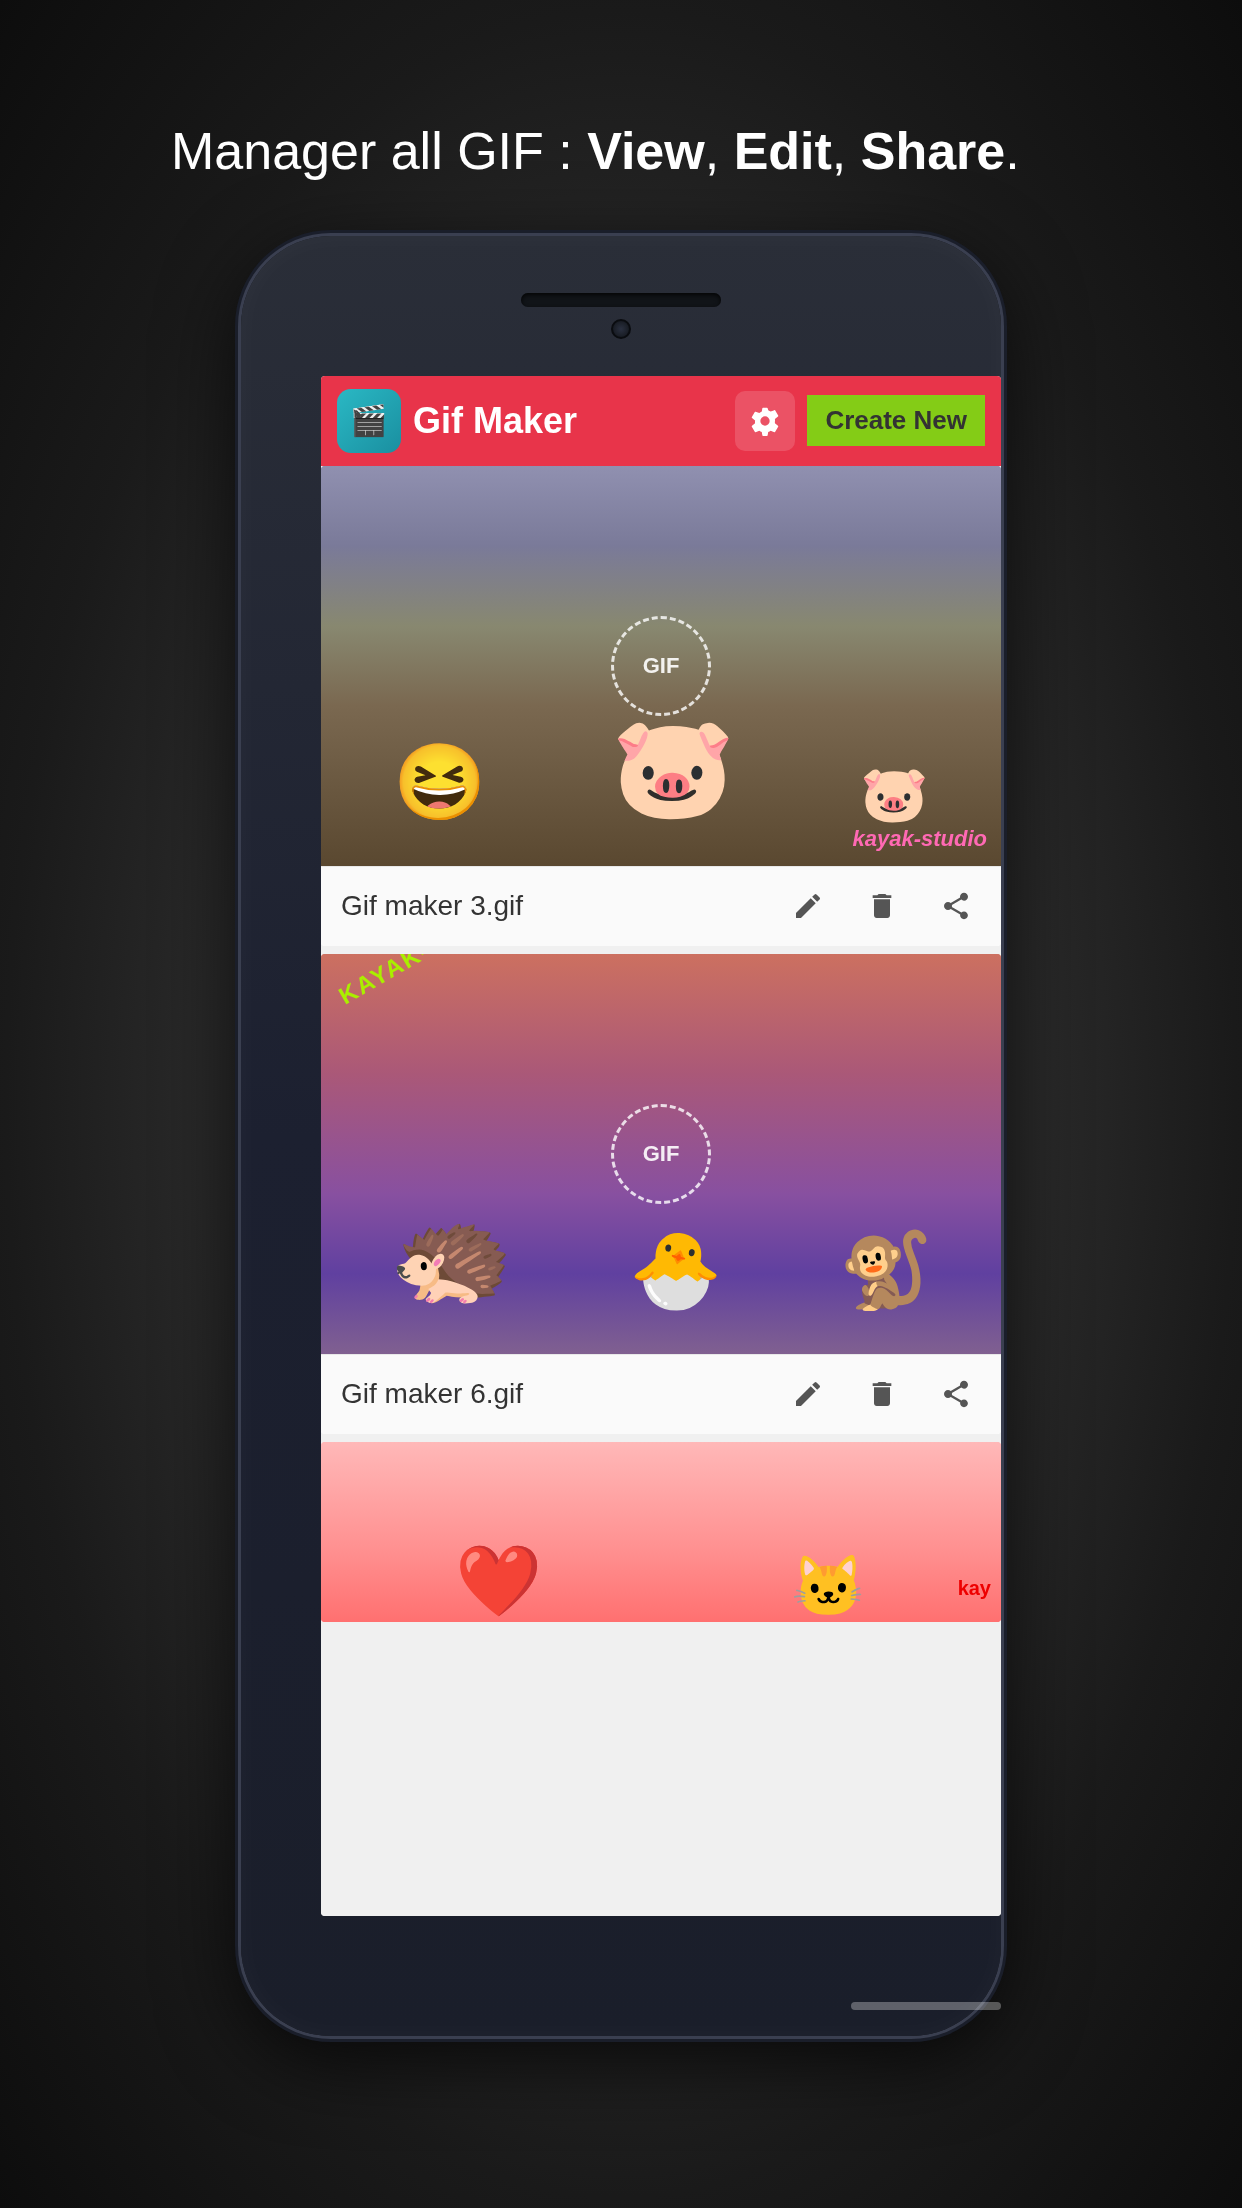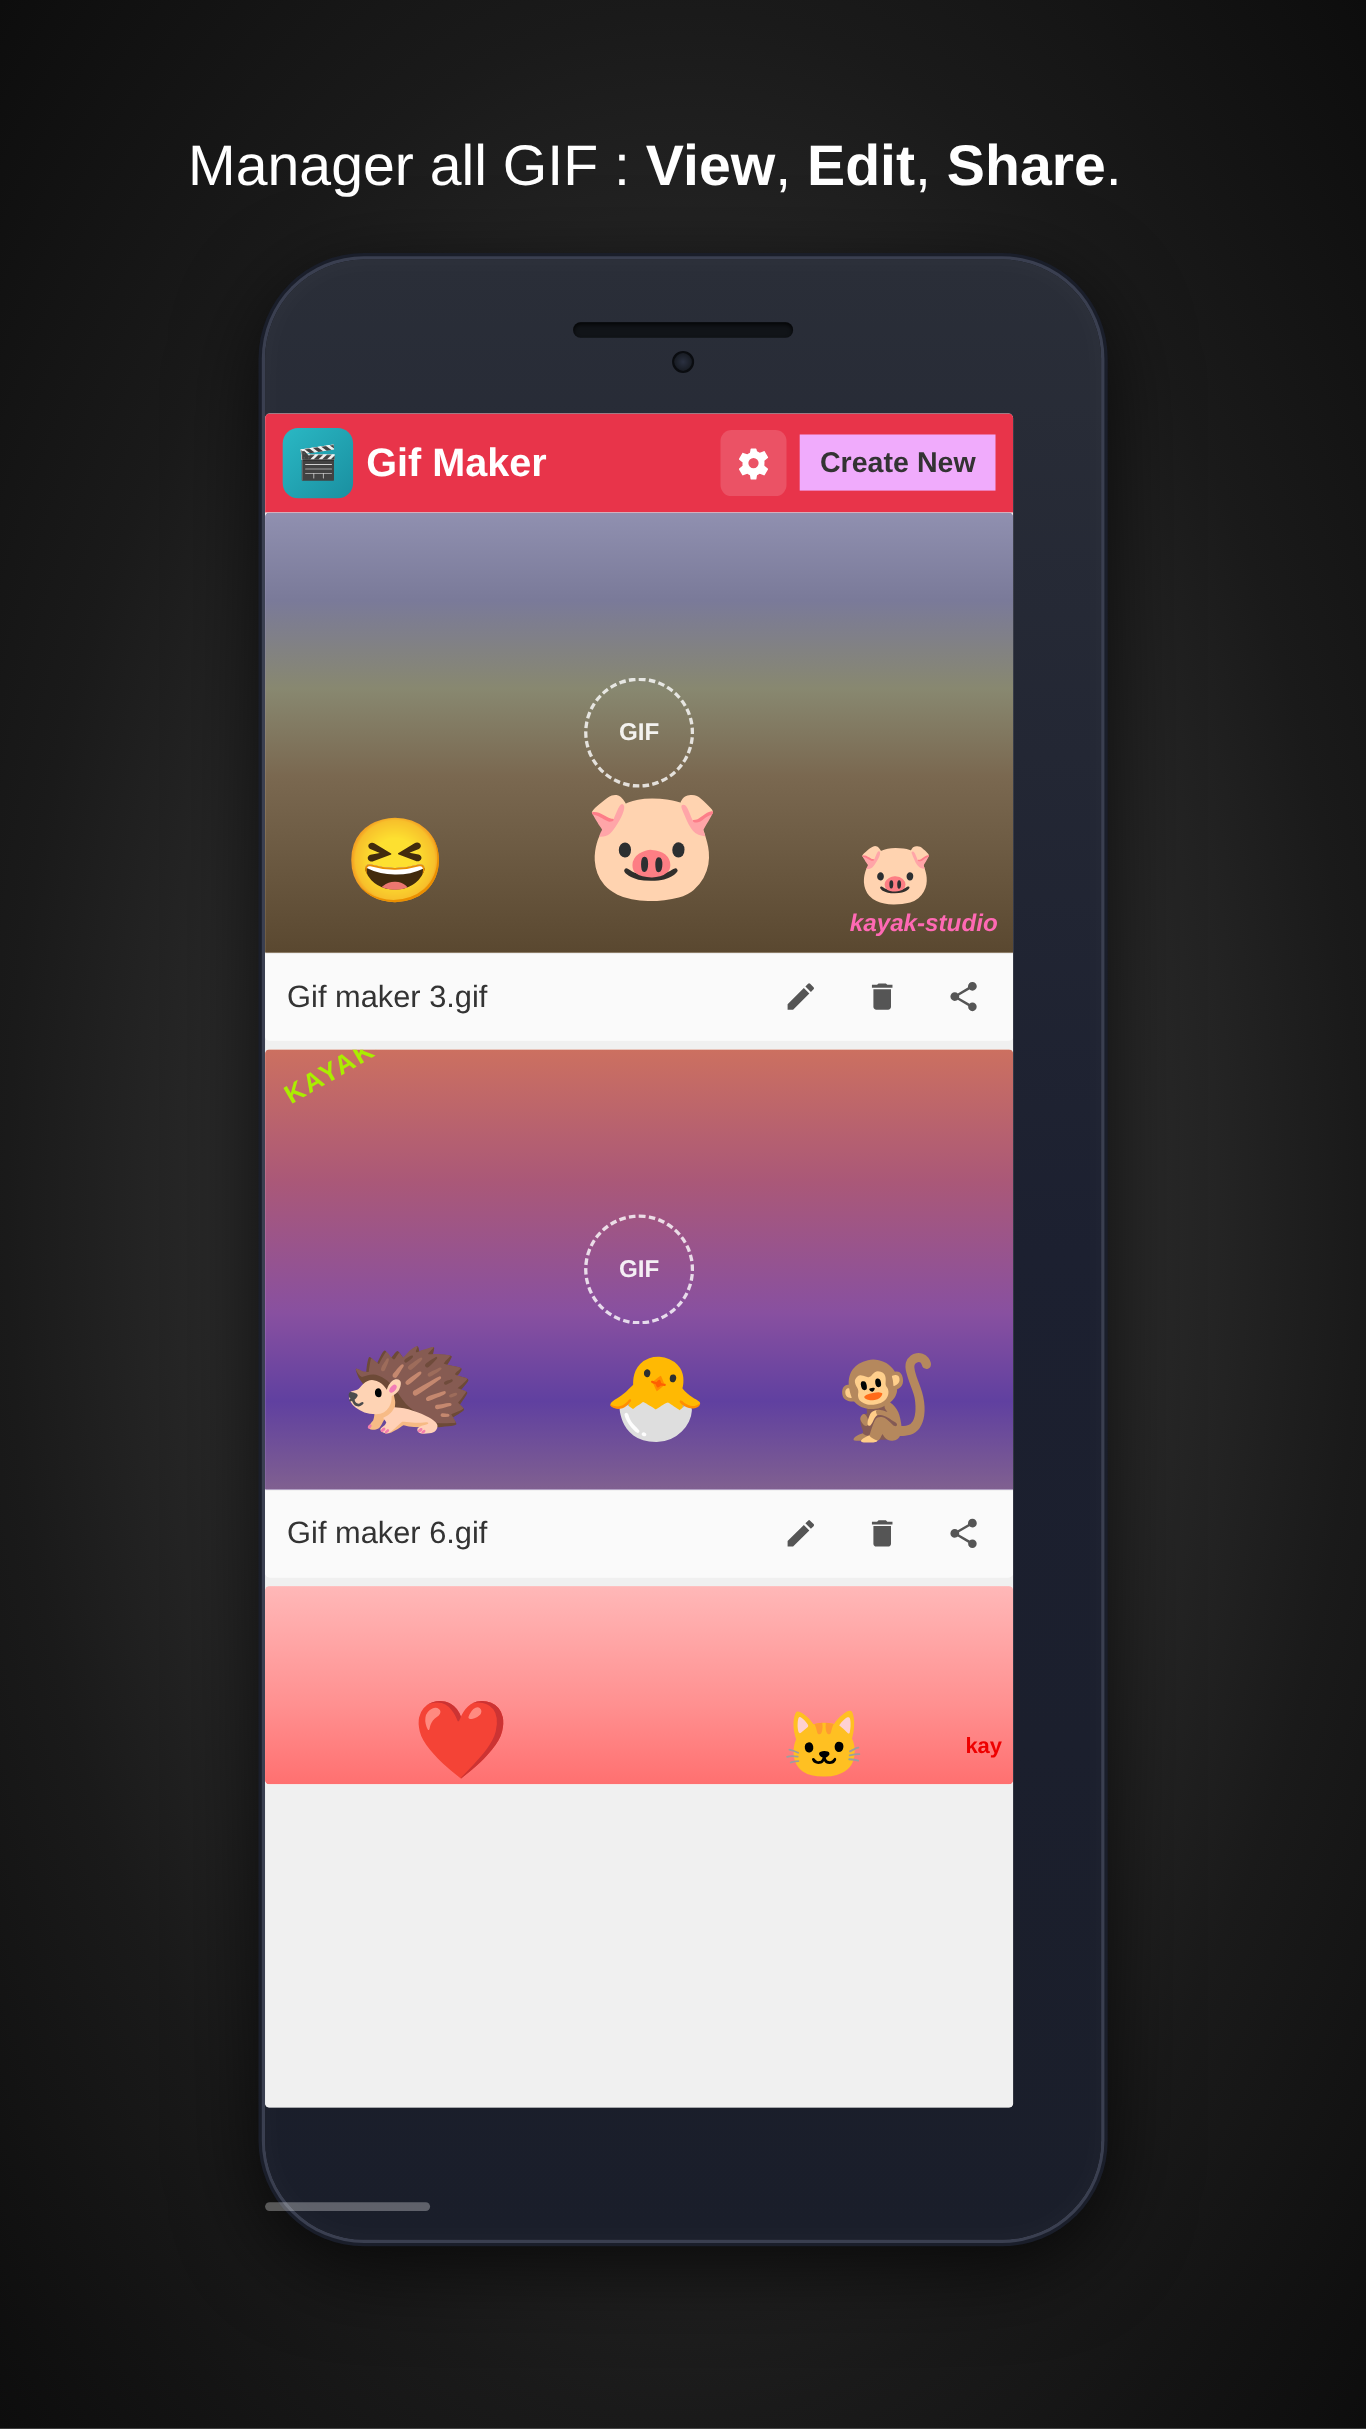--- a/index.html
+++ b/index.html
@@ -39,21 +39,21 @@
       background: linear-gradient(180deg, #2a2e38 0%, #1c2030 50%, #1a1e2a 100%);
       border-radius: 90px;
       position: relative;
       box-shadow:
         0 0 0 3px #3a3f50,
         0 0 0 6px #1a1e2a,
         0 20px 80px rgba(0,0,0,0.8),
         inset 0 0 30px rgba(255,255,255,0.03);
       display: flex;
       flex-direction: column;
-      align-items: flex-start;
+      align-items: flex-end;
     }
 
     
     .phone-top {
       width: 100%;
       height: 140px;
       display: flex;
       flex-direction: column;
       align-items: center;
       justify-content: center;
@@ -142,21 +142,21 @@
       border-radius: 10px;
       display: flex;
       align-items: center;
       justify-content: center;
       font-size: 28px;
       color: white;
       flex-shrink: 0;
     }
 
     .create-new-btn {
-      background: #f0abfc;
+      background: #84cc16;
       border: none;
       border-radius: 0;
       padding: 10px 18px;
       font-size: 26px;
       font-weight: 600;
       color: #333;
       flex-shrink: 0;
       cursor: pointer;
     }
 

